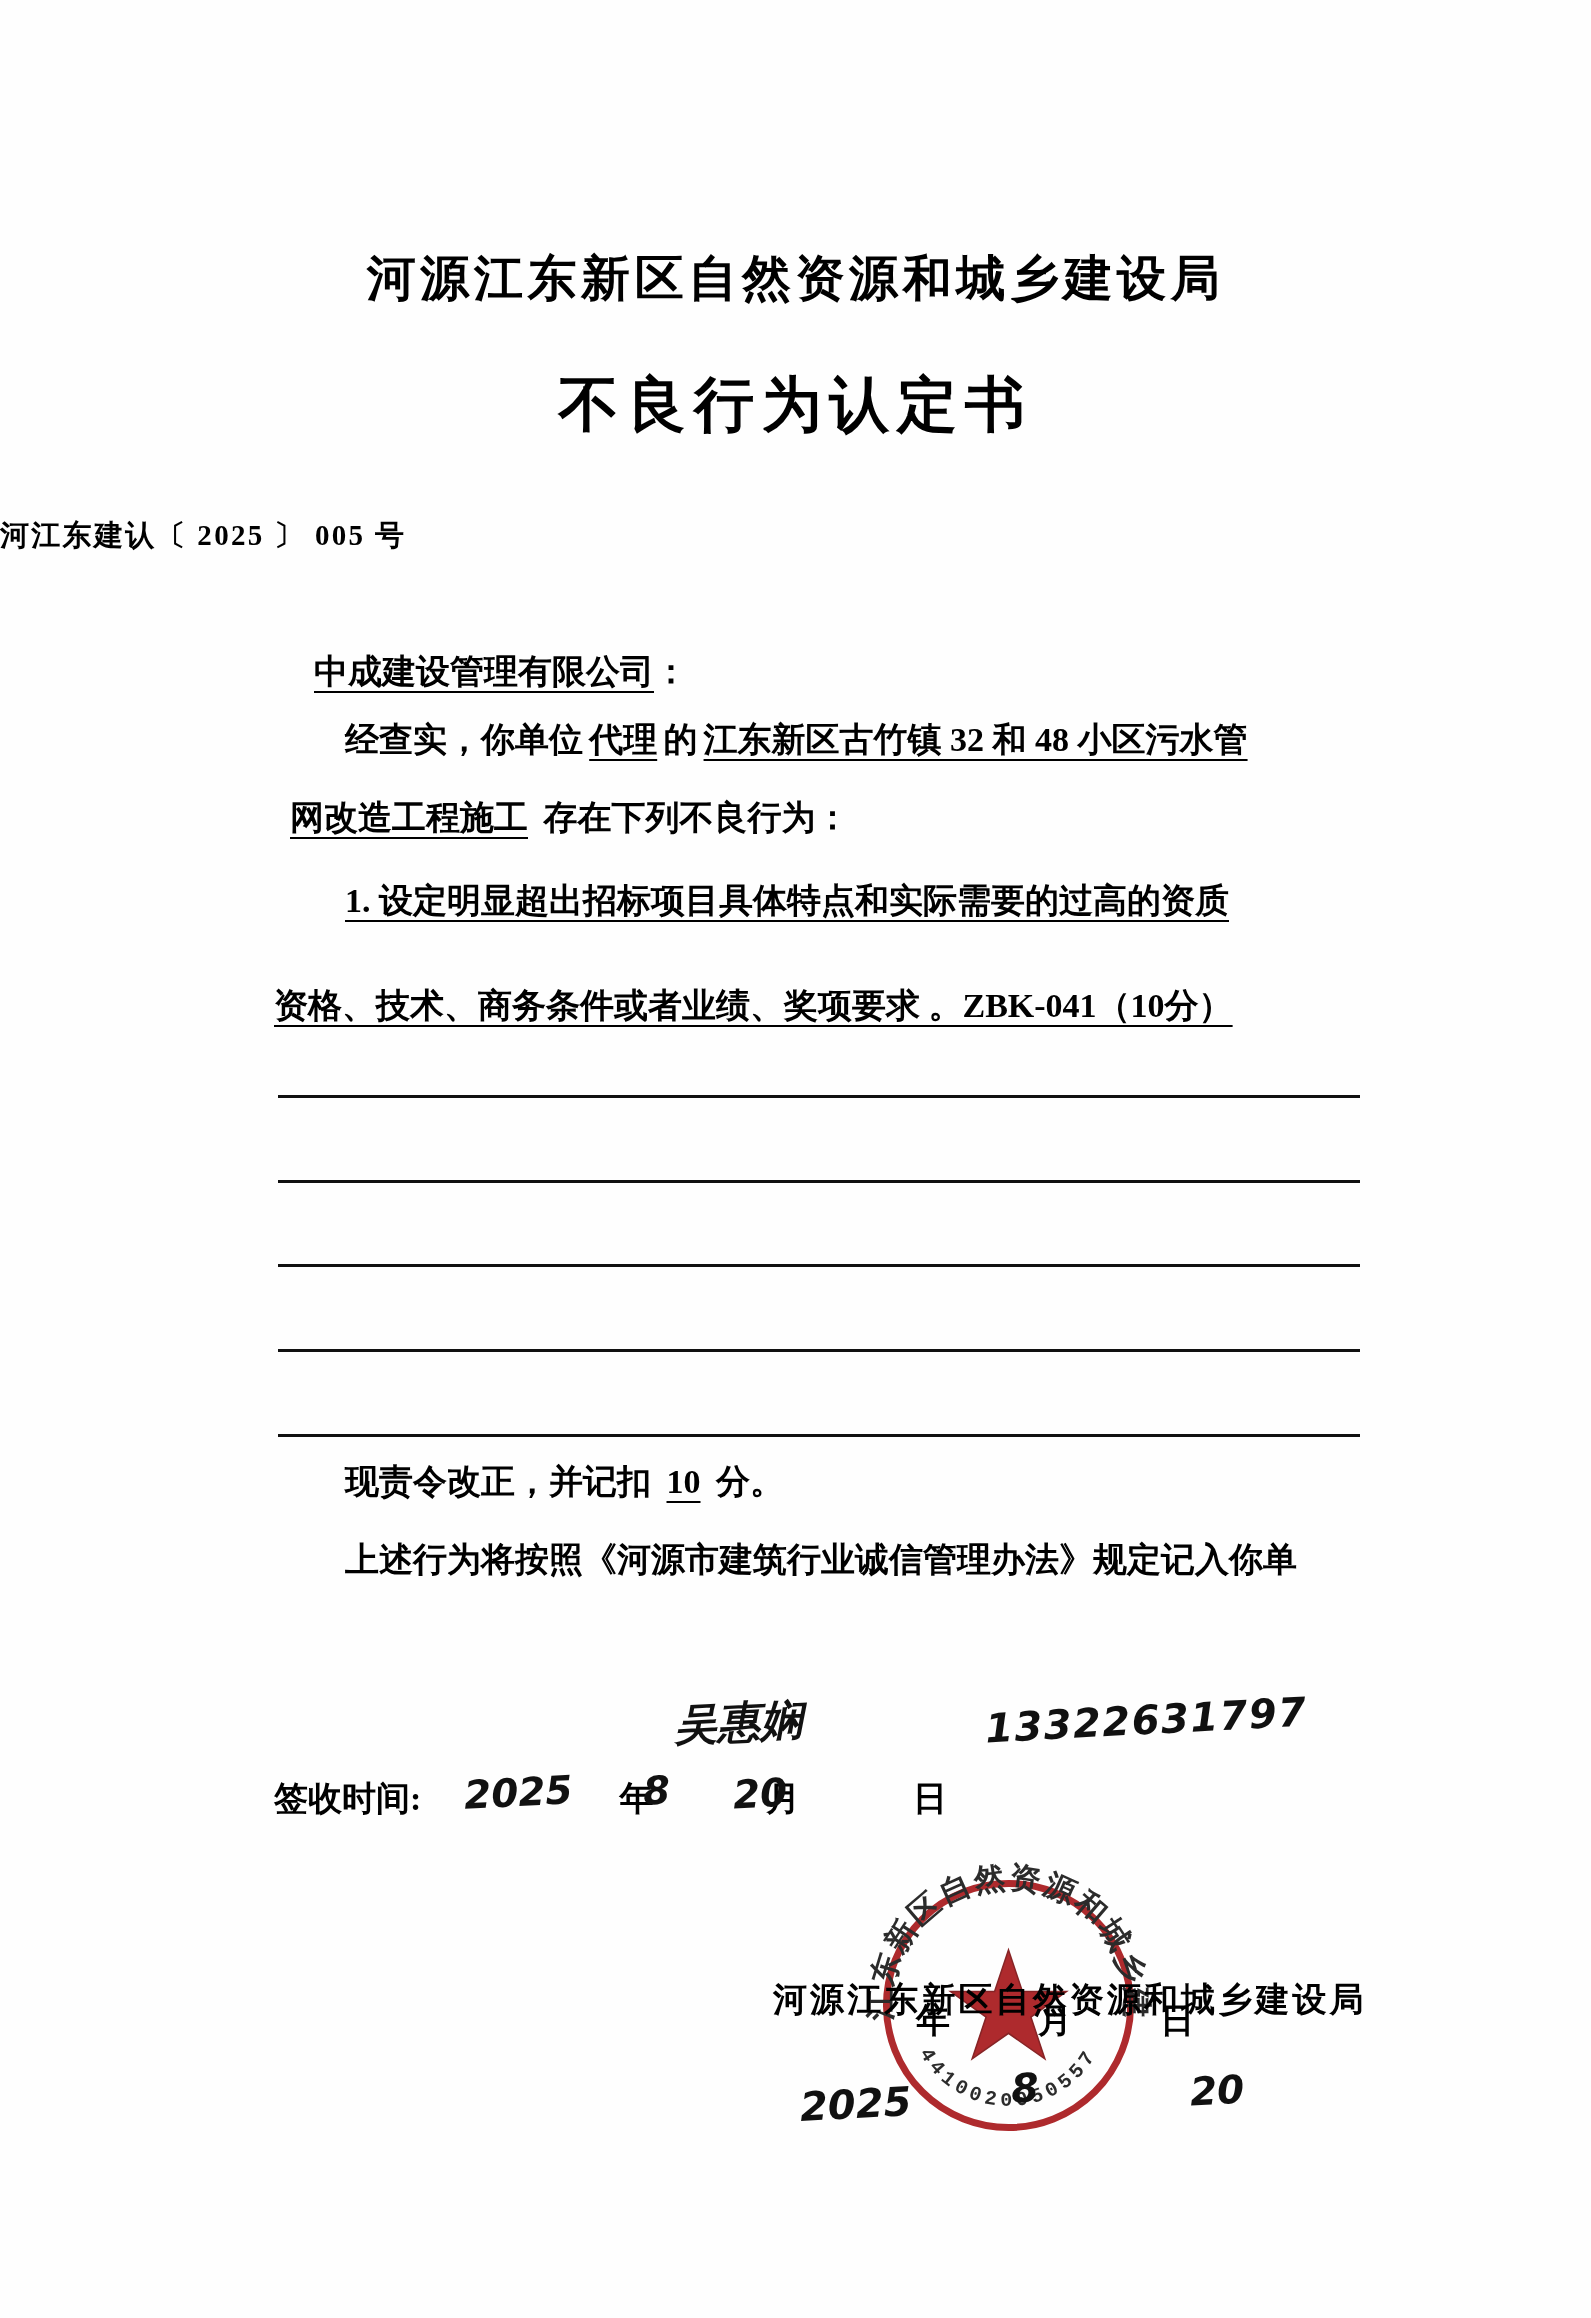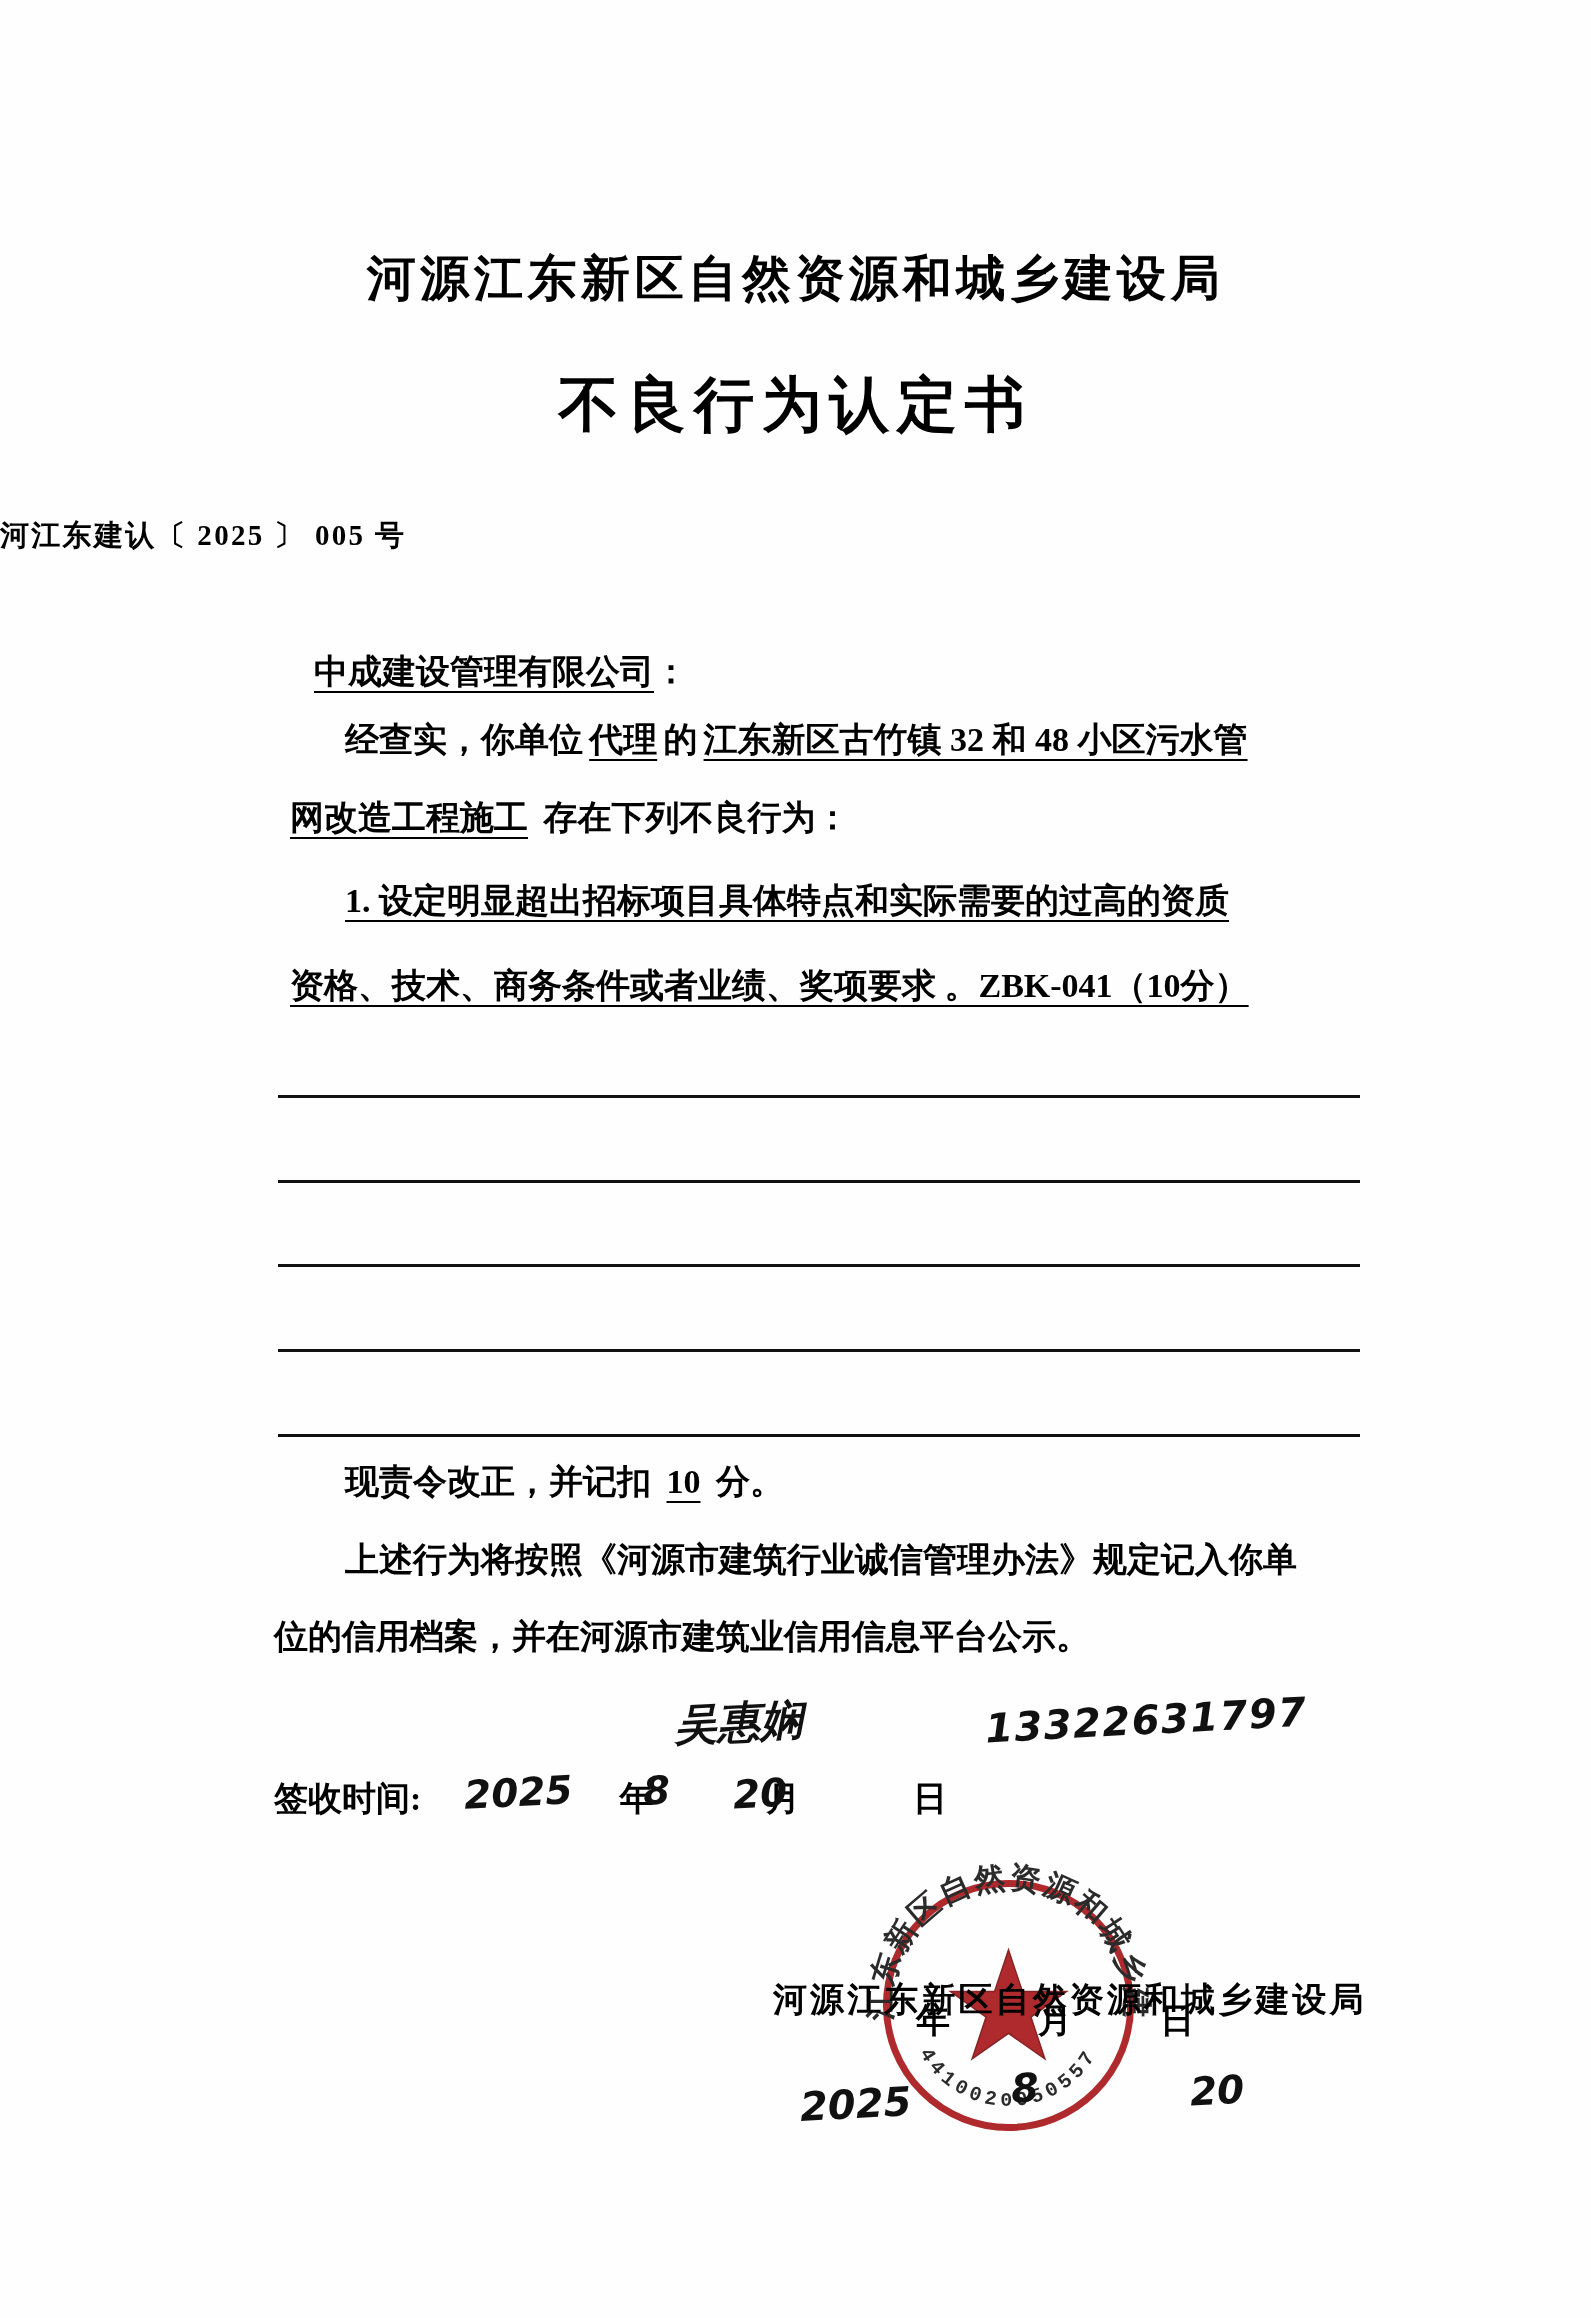--- a/index.html
+++ b/index.html
@@ -200,32 +200,31 @@
   <div class="doc-title">不良行为认定书</div>
   <div class="doc-number">河江东建认〔 2025 〕 005 号</div>
 
   <div class="body-line" style="top:655px;margin-left:40px;"><span class="u">中成建设管理有限公司</span><span>：</span></div>
 
   <div class="body-line indent" style="top:723px;"><span>经查实，你单位</span><span class="u-pad">代理</span><span>的</span><span class="u-pad">江东新区古竹镇 32 和 48 小区污水管</span></div>
 
   <div class="body-line" style="top:801px;"><span class="u-pad" style="padding-left:0;margin-left:16px;">网改造工程施工</span><span style="padding-left:9.3px;">存在下列不良行为：</span></div>
 
   <div class="body-line" style="top:884px;"><span class="u" style="padding-left:71px;">1. 设定明显超出招标项目具体特点和实际需要的过高的资质</span></div>
-  <div class="body-line" style="top:969px;margin-left:16px;"><span class="u">资格、技术、商务条件或者业绩、奖项要求 。ZBK-041（10分）</span></div>
+  <div class="body-line" style="top:989px;"><span class="u">资格、技术、商务条件或者业绩、奖项要求 。ZBK-041（10分）</span></div>
 
   <div class="rule" style="top:1095px;"></div>
   <div class="rule" style="top:1180px;"></div>
   <div class="rule" style="top:1264px;"></div>
   <div class="rule" style="top:1349px;"></div>
   <div class="rule" style="top:1434px;"></div>
 
   <div class="body-line indent" style="top:1465px;"><span>现责令改正，并记扣</span><span class="u-pad" style="padding:0 15.5px;">10</span><span>分。</span></div>
 
   <div class="body-line indent" style="top:1543px;">上述行为将按照《河源市建筑行业诚信管理办法》规定记入你单</div>
-  <div class="body-line" style="top:1620px;">位的信用档案，并在河源市建筑业信用信息平台公示。</div>
 
   <div class="hand hw-sign">吴惠娴</div>
   <div class="hand hw-phone">13322631797</div>
 
   <div class="body-line" style="top:1782px;"><span>签收时间:</span><span class="u-pad" style="display:inline-block;width:178px;"></span><span style="padding:0 7.7px;">年</span><span class="u-pad" style="display:inline-block;width:85px;"></span><span style="padding:0 7.7px;">月</span><span class="u-pad" style="display:inline-block;width:85px;"></span><span style="padding:0 7.7px;">日</span></div>
   <div class="hand hw-year">2025</div>
   <div class="hand hw-month">8</div>
   <div class="hand hw-day">20</div>
 
   <div id="seal">

